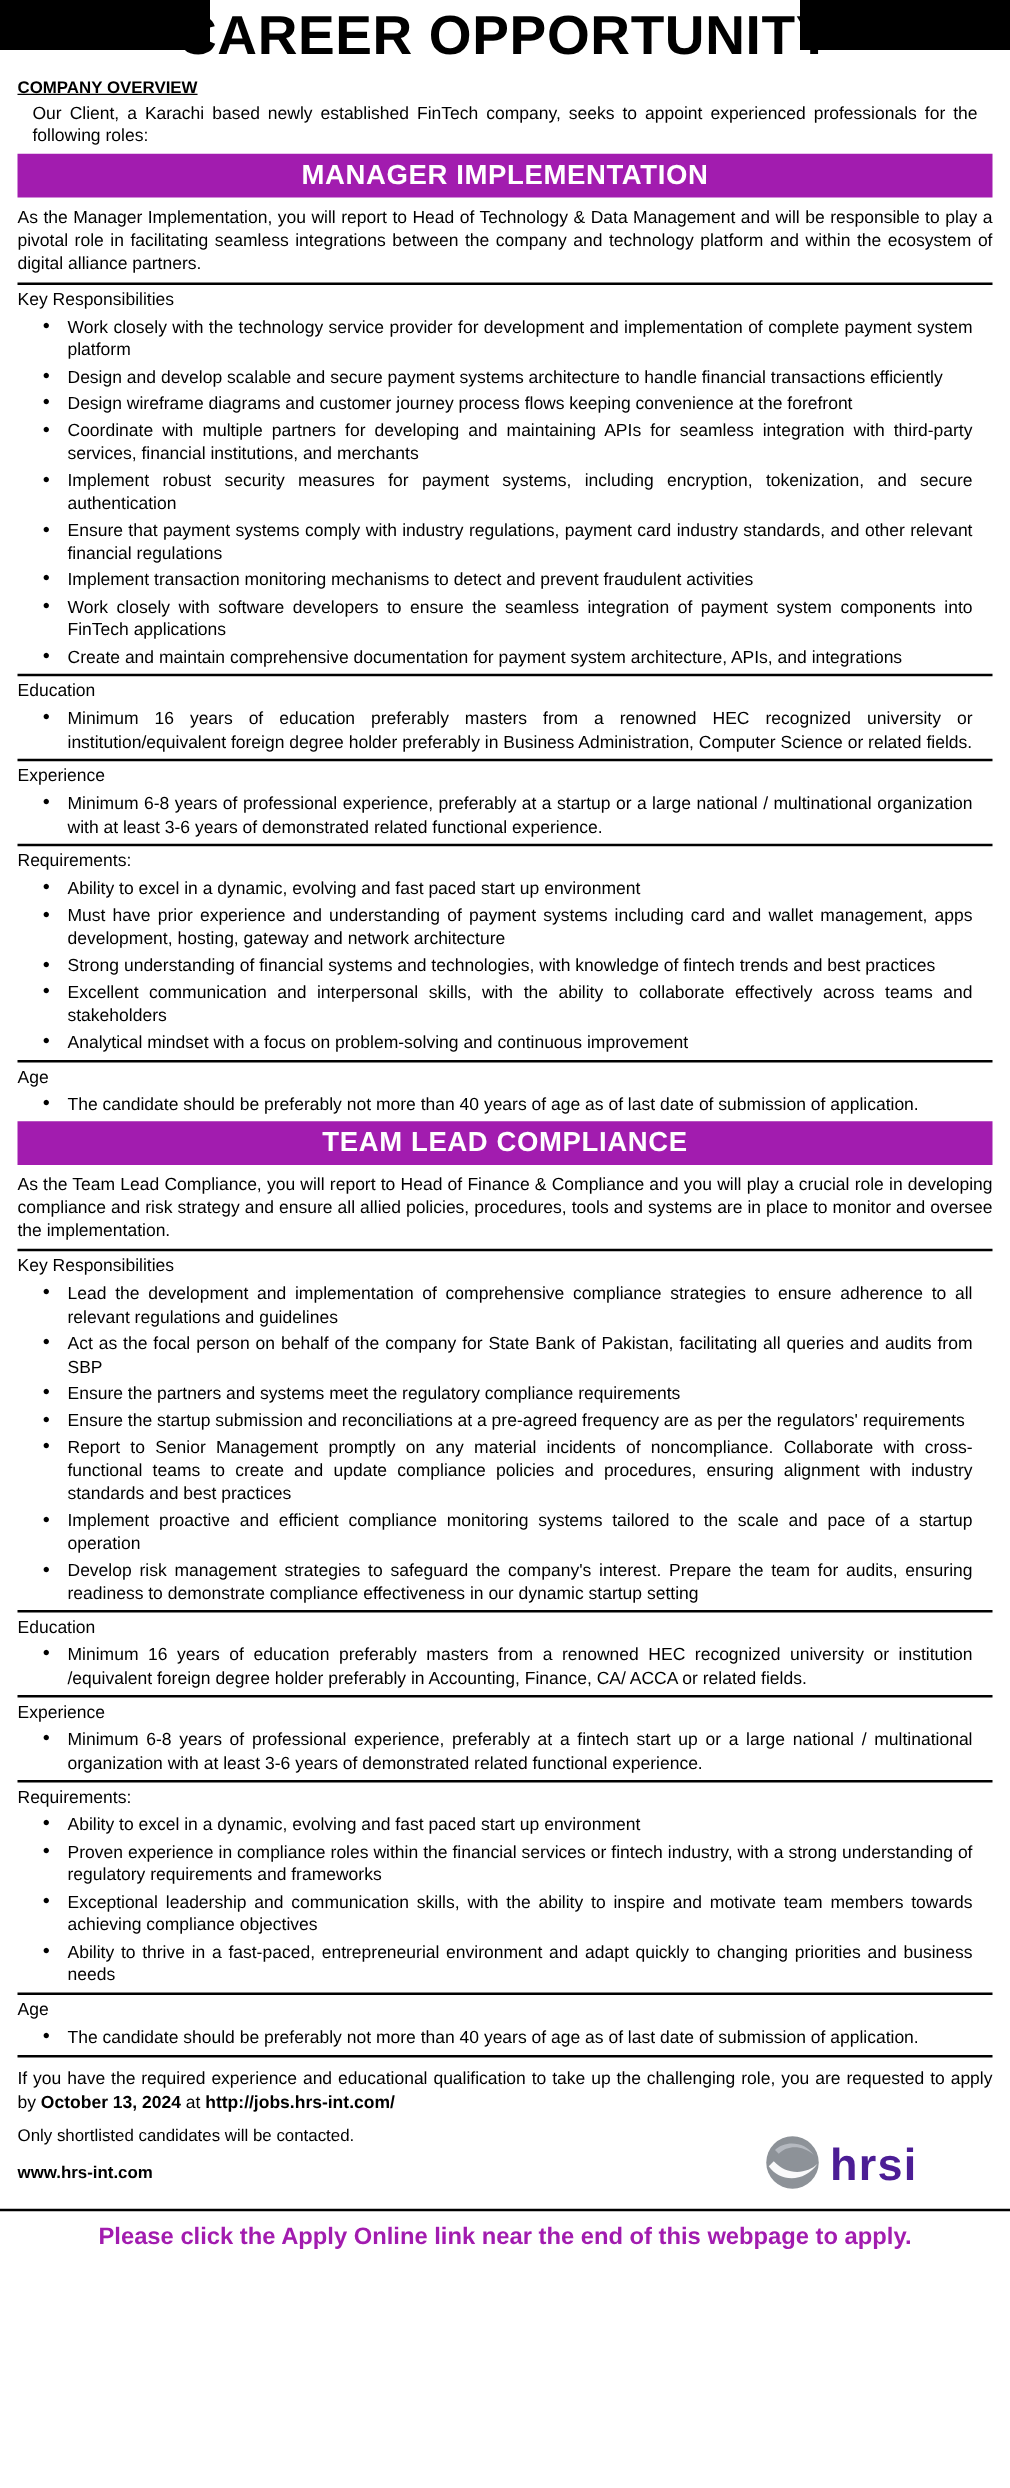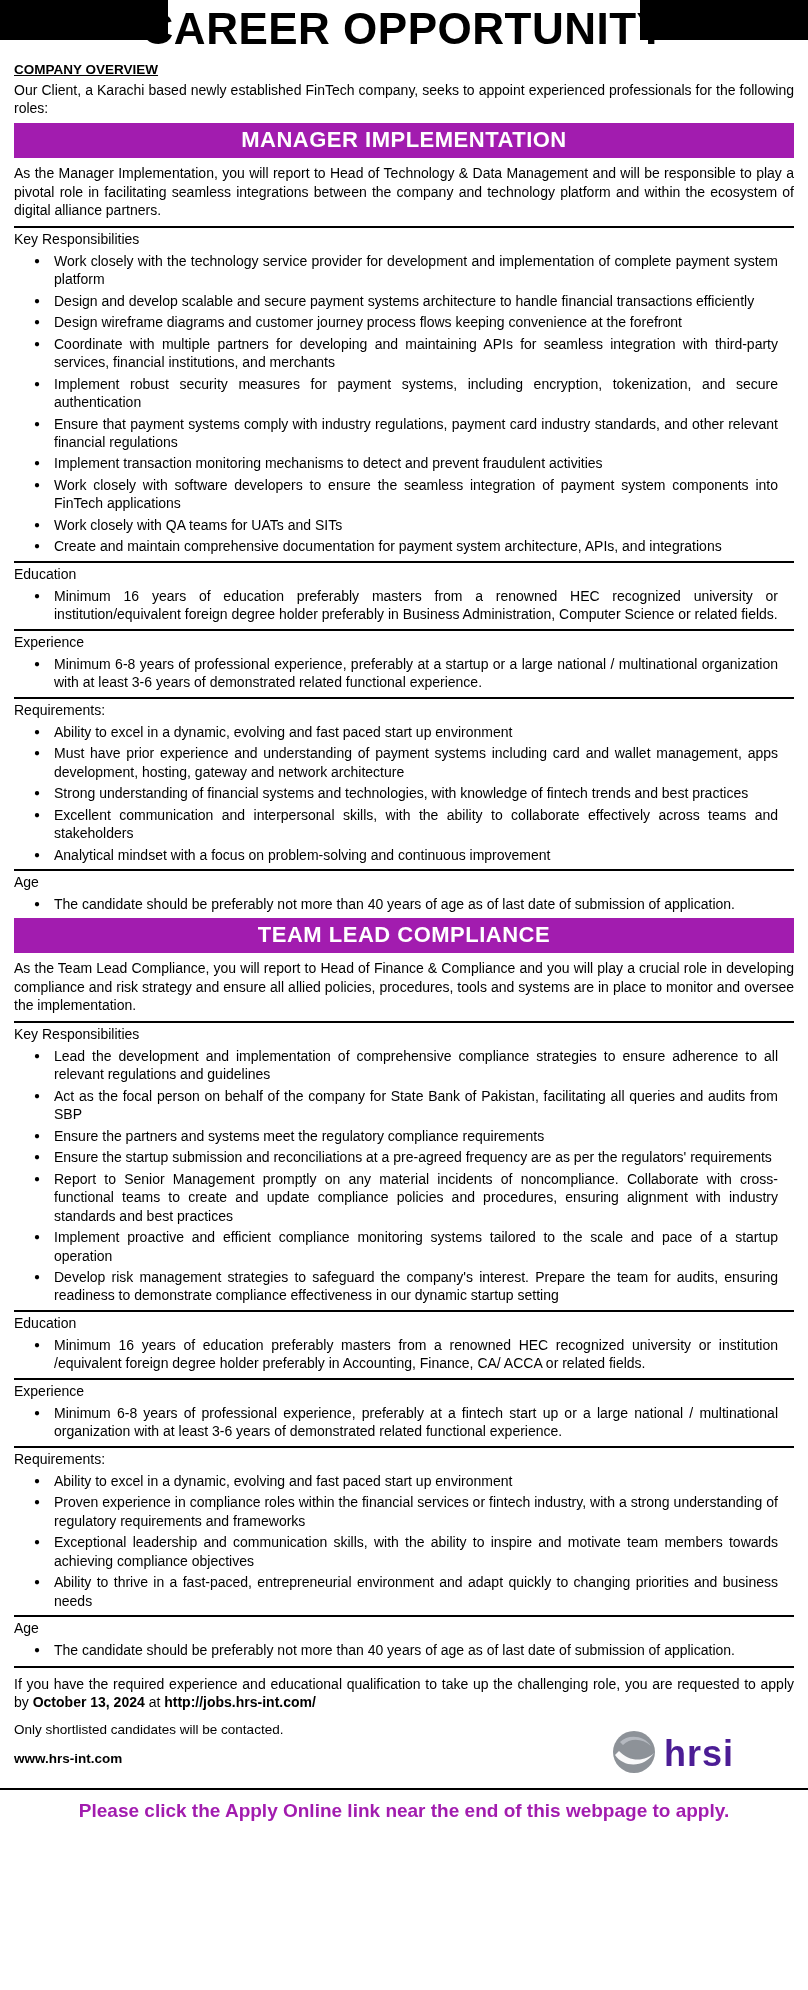--- a/index.html
+++ b/index.html
@@ -21,21 +21,21 @@
   .page-title{
     margin:0;text-align:center;
     font-size:44px;font-weight:bold;letter-spacing:0.5px;
     line-height:58px;white-space:nowrap;
   }
   
   .overview{margin-top:4px;}
   .overview-heading{
     font-size:13.5px;font-weight:bold;text-decoration:underline;margin:2px 0 4px;
   }
-  .overview-text{margin:0 0 6px;font-size:14px;line-height:1.3;text-align:justify;}
+  .overview-text{margin:0 12px 6px;font-size:14px;line-height:1.3;text-align:justify;}
   
   .banner{
     background:#a21caf;color:#fff;text-align:center;
     font-size:22px;font-weight:bold;letter-spacing:0.5px;
     padding:4px 0 5px;margin:4px 0 6px;
   }
   .intro{margin:0 0 6px;font-size:14px;line-height:1.32;text-align:justify;}
   .section-heading{
     border-top:2px solid #000;
     font-size:14px;font-weight:normal;
@@ -91,21 +91,20 @@
     <div class="section-heading">Key Responsibilities</div>
     <ul class="bullets">
               <li>Work closely with the technology service provider for development and implementation of complete payment system platform</li>
               <li>Design and develop scalable and secure payment systems architecture to handle financial transactions efficiently</li>
               <li>Design wireframe diagrams and customer journey process flows keeping convenience at the forefront</li>
               <li>Coordinate with multiple partners for developing and maintaining APIs for seamless integration with third-party services, financial institutions, and merchants</li>
               <li>Implement robust security measures for payment systems, including encryption, tokenization, and secure authentication</li>
               <li>Ensure that payment systems comply with industry regulations, payment card industry standards, and other relevant financial regulations</li>
               <li>Implement transaction monitoring mechanisms to detect and prevent fraudulent activities</li>
               <li>Work closely with software developers to ensure the seamless integration of payment system components into FinTech applications</li>
-              <li>Work closely with QA teams for UATs and SITs</li>
               <li>Create and maintain comprehensive documentation for payment system architecture, APIs, and integrations</li>
             </ul>
   </div>
 
   <div class="job-section">
     <div class="section-heading">Education</div>
     <ul class="bullets">
               <li>Minimum 16 years of education preferably masters from a renowned HEC recognized university or institution/equivalent foreign degree holder preferably in Business Administration, Computer Science or related fields.</li>
             </ul>
   </div>

